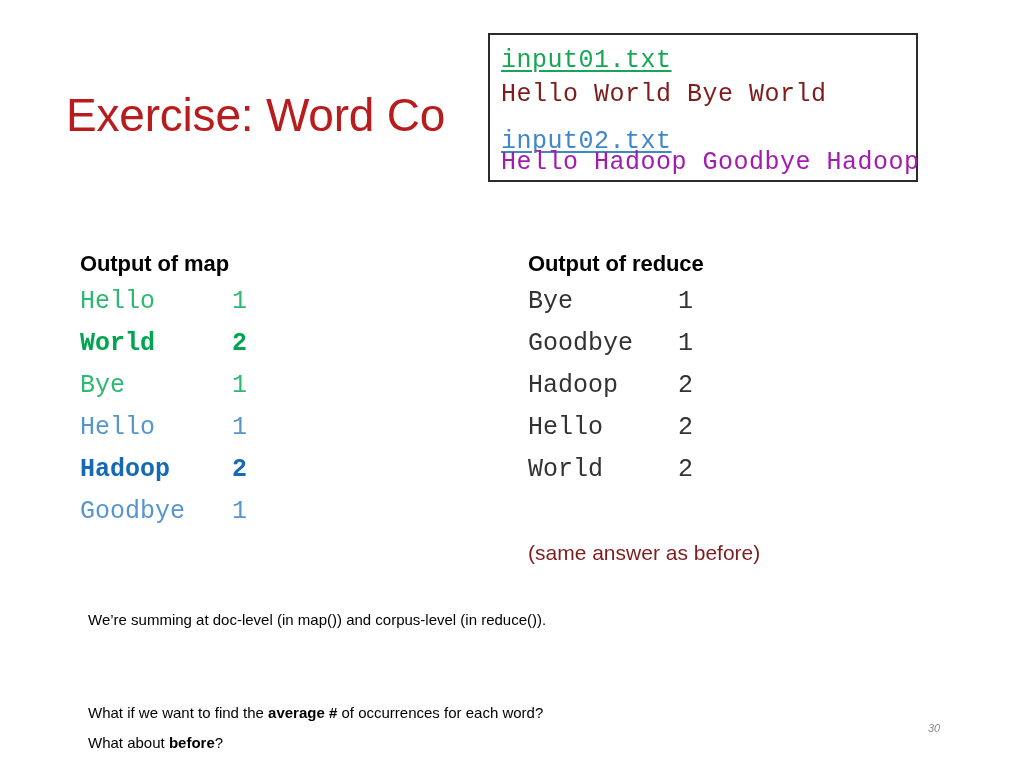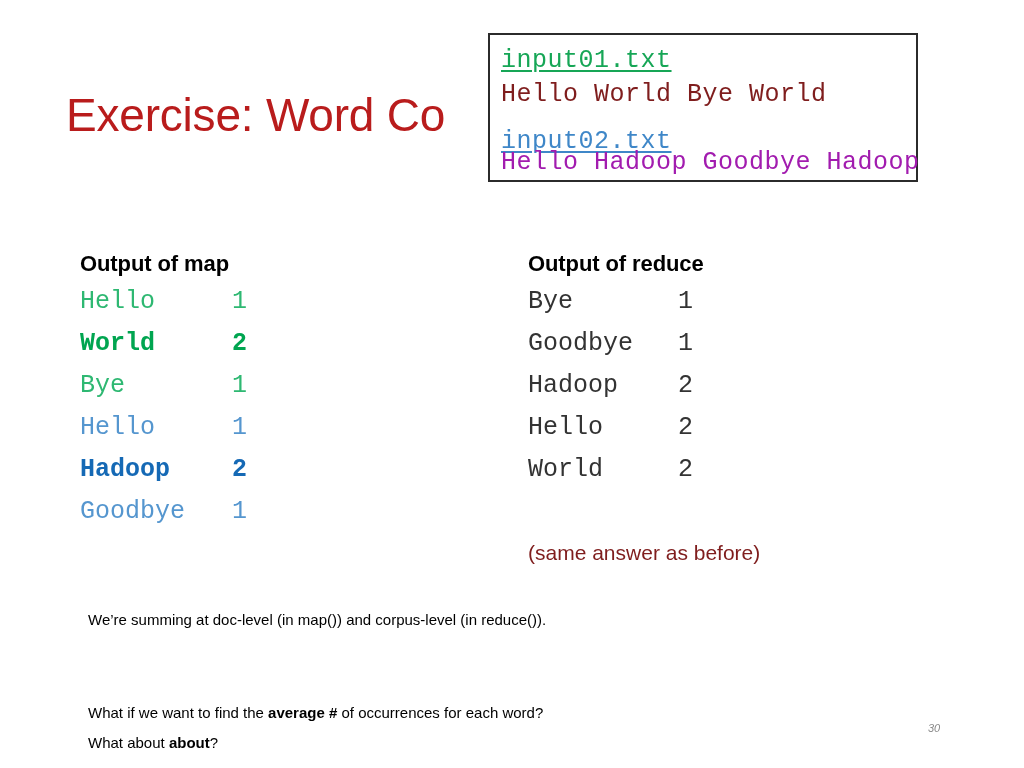--- a/index.html
+++ b/index.html
@@ -184,16 +184,16 @@
 
 <div id="same-answer-note">(same answer as before)</div>
 
 <div class="prose" id="prose-1">We’re summing at doc-level (in map()) and corpus-level (in reduce()).</div>
 
 <div class="prose" id="prose-2">
   <span>What if we want to find the </span><b>average #</b><span> of occurrences for each word?</span>
 </div>
 
 <div class="prose" id="prose-3">
-  <span>What about </span><b>about</b><span>?</span>
+  <span>What about </span><b>before</b><span>?</span>
 </div>
 
 <div id="page-number">30</div>
 
 </body></html>

